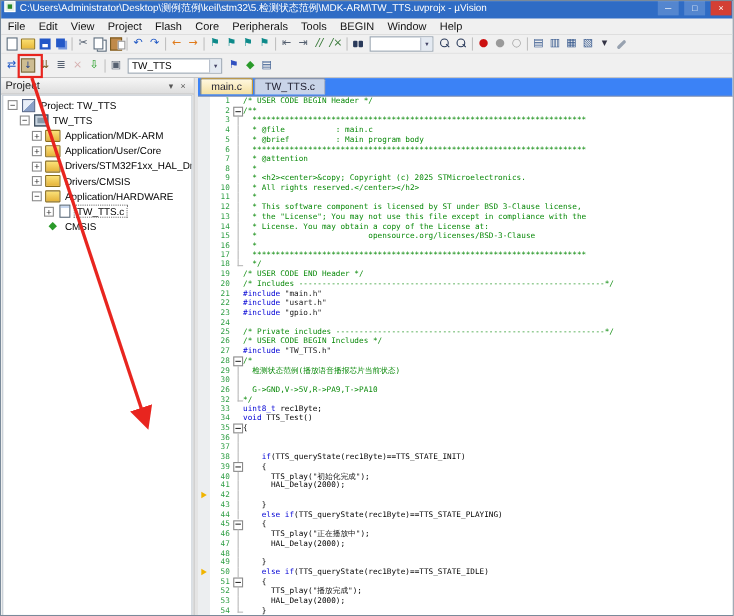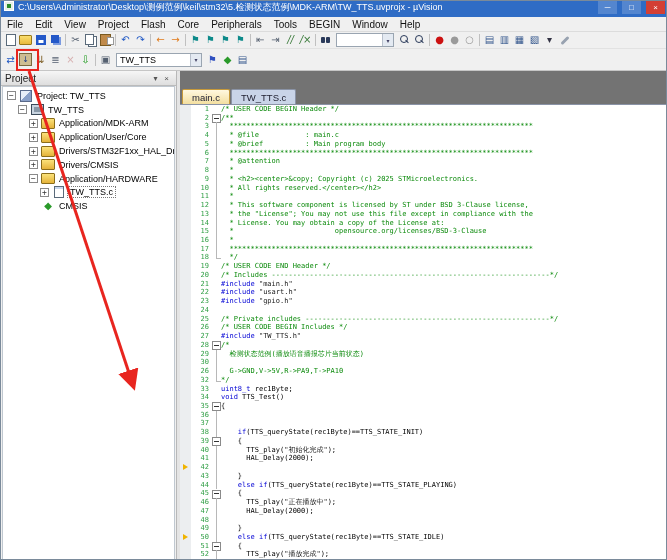--- a/index.html
+++ b/index.html
@@ -66,21 +66,21 @@
   .t-workspace::before{content:"";width:10px;height:10px;background:linear-gradient(135deg,#e8eef8 50%,#8aa0c8 50%);border:1px solid #5a6a8a;}
   .t-target::before{content:"";width:11px;height:9px;background:#8898a8;border:1px solid #3a4a5a;box-shadow:inset 0 0 0 2px #c8d4e0;}
   .t-folder::before{content:"";width:12px;height:9px;background:linear-gradient(#fbe27a,#e5b33a);border:1px solid #8a6d1a;border-radius:1px;}
   .t-file::before{content:"";width:8px;height:10px;background:#fff;border:1px solid #5a6a7a;box-shadow:inset 0 2px 0 #c8d8f0;}
   .t-cmsis::before{content:"◆";color:#2a9a2a;font-size:10px;line-height:1;font-family:"DejaVu Sans",sans-serif;}
   .tlabel{padding:0 2px;}
   .trow.sel .tlabel{outline:1px dotted #777;}
   .splitter{width:3px;background:#e4e4e4;flex:none;}
   
   .editor{flex:1;display:flex;flex-direction:column;background:#fff;min-width:0;}
-  .tabbar{height:34px;background:#737373;display:flex;align-items:flex-end;padding-left:2px;border-bottom:1px solid #8a93a6;flex:none;}
+  .tabbar{height:17px;background:#3b82f6;display:flex;padding-left:2px;border-bottom:1px solid #8a93a6;flex:none;}
   .tab{height:15px;padding:0 9px;font-size:9.5px;display:flex;align-items:center;border:1px solid #8a93a6;
     border-bottom:none;margin-right:1px;background:#c9d4e8;color:#223;border-radius:2px 2px 0 0;}
   .tab.act{background:linear-gradient(#fff8e0,var(--tab-active,#f3dfa0));border-color:#c79a3b;}
   .codewrap{flex:1;overflow:hidden;position:relative;font-family:"DejaVu Sans Mono",monospace;
     background:linear-gradient(to right,#eceef0 11px,#fff 11px);}
   .cl{display:flex;height:8.74px;align-items:stretch;}
   .cmargin{width:11px;flex:none;display:flex;align-items:center;justify-content:center;}
   .warnmark{width:0;height:0;border-top:3px solid transparent;border-bottom:3px solid transparent;border-left:5px solid #f0b400;}
   .ln{width:21px;flex:none;text-align:right;padding-right:3px;font-size:7px;line-height:8.74px;color:var(--linenum,#2f9e44);}
   .fold{width:9px;flex:none;position:relative;}

